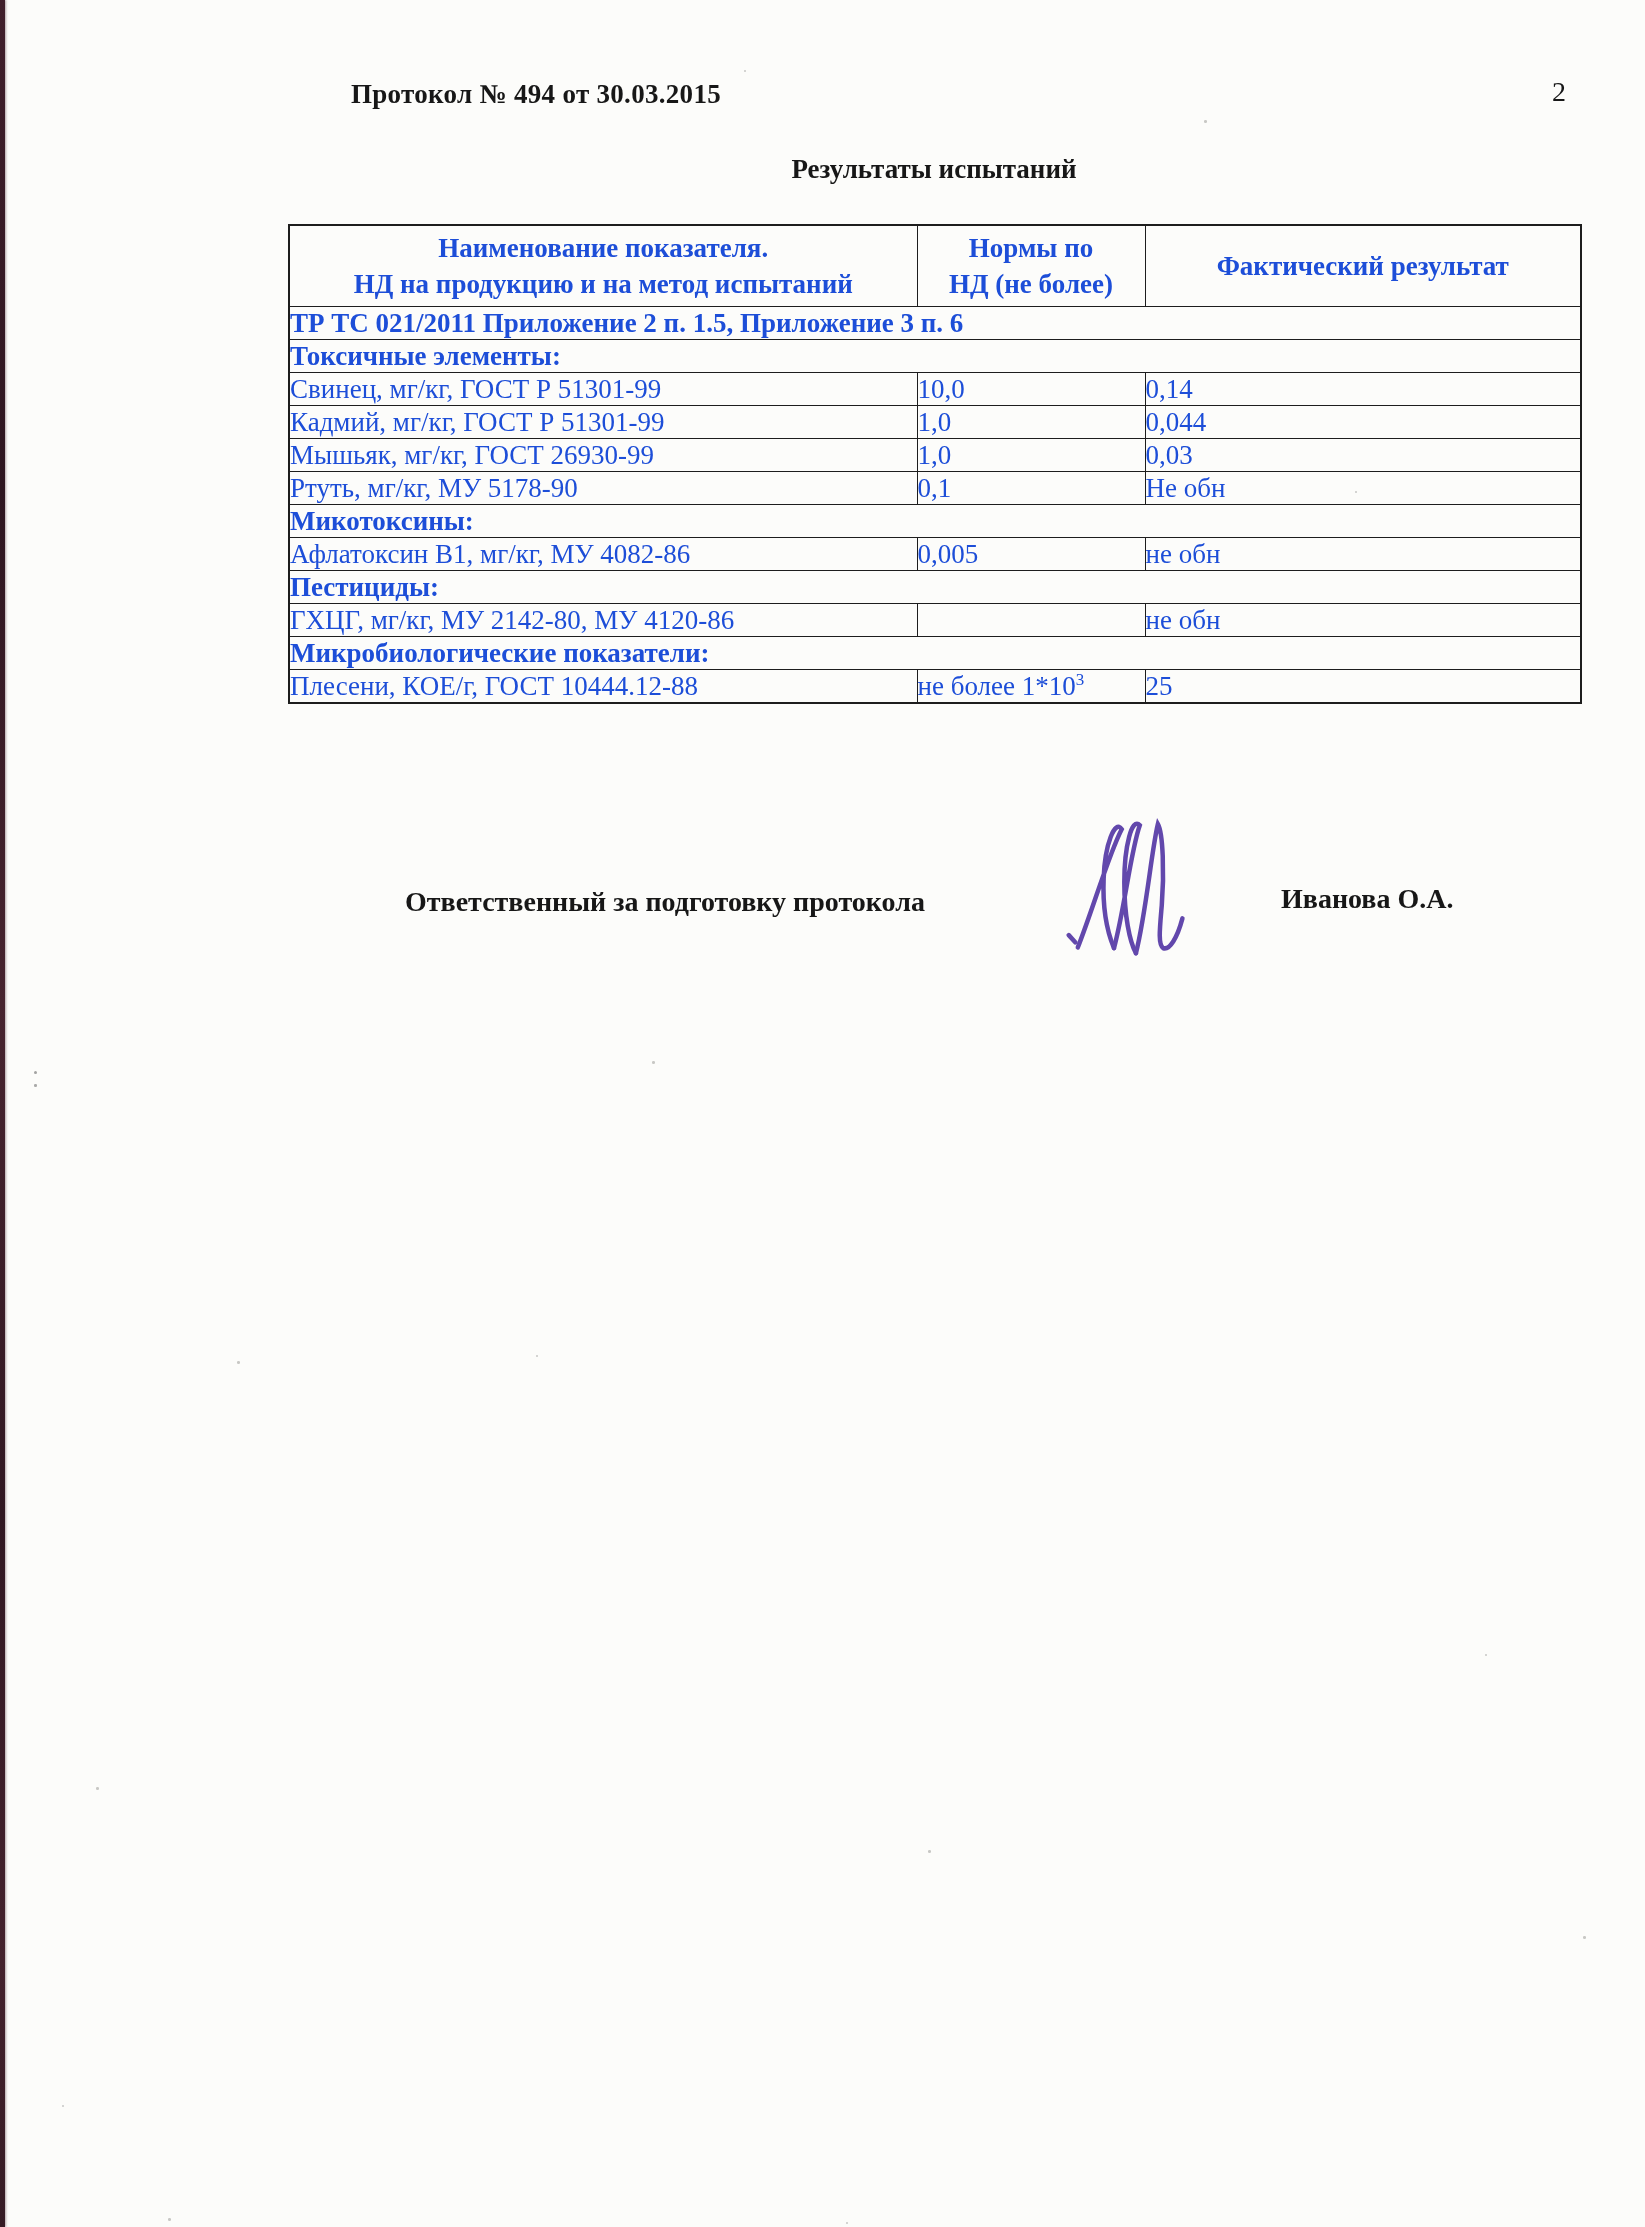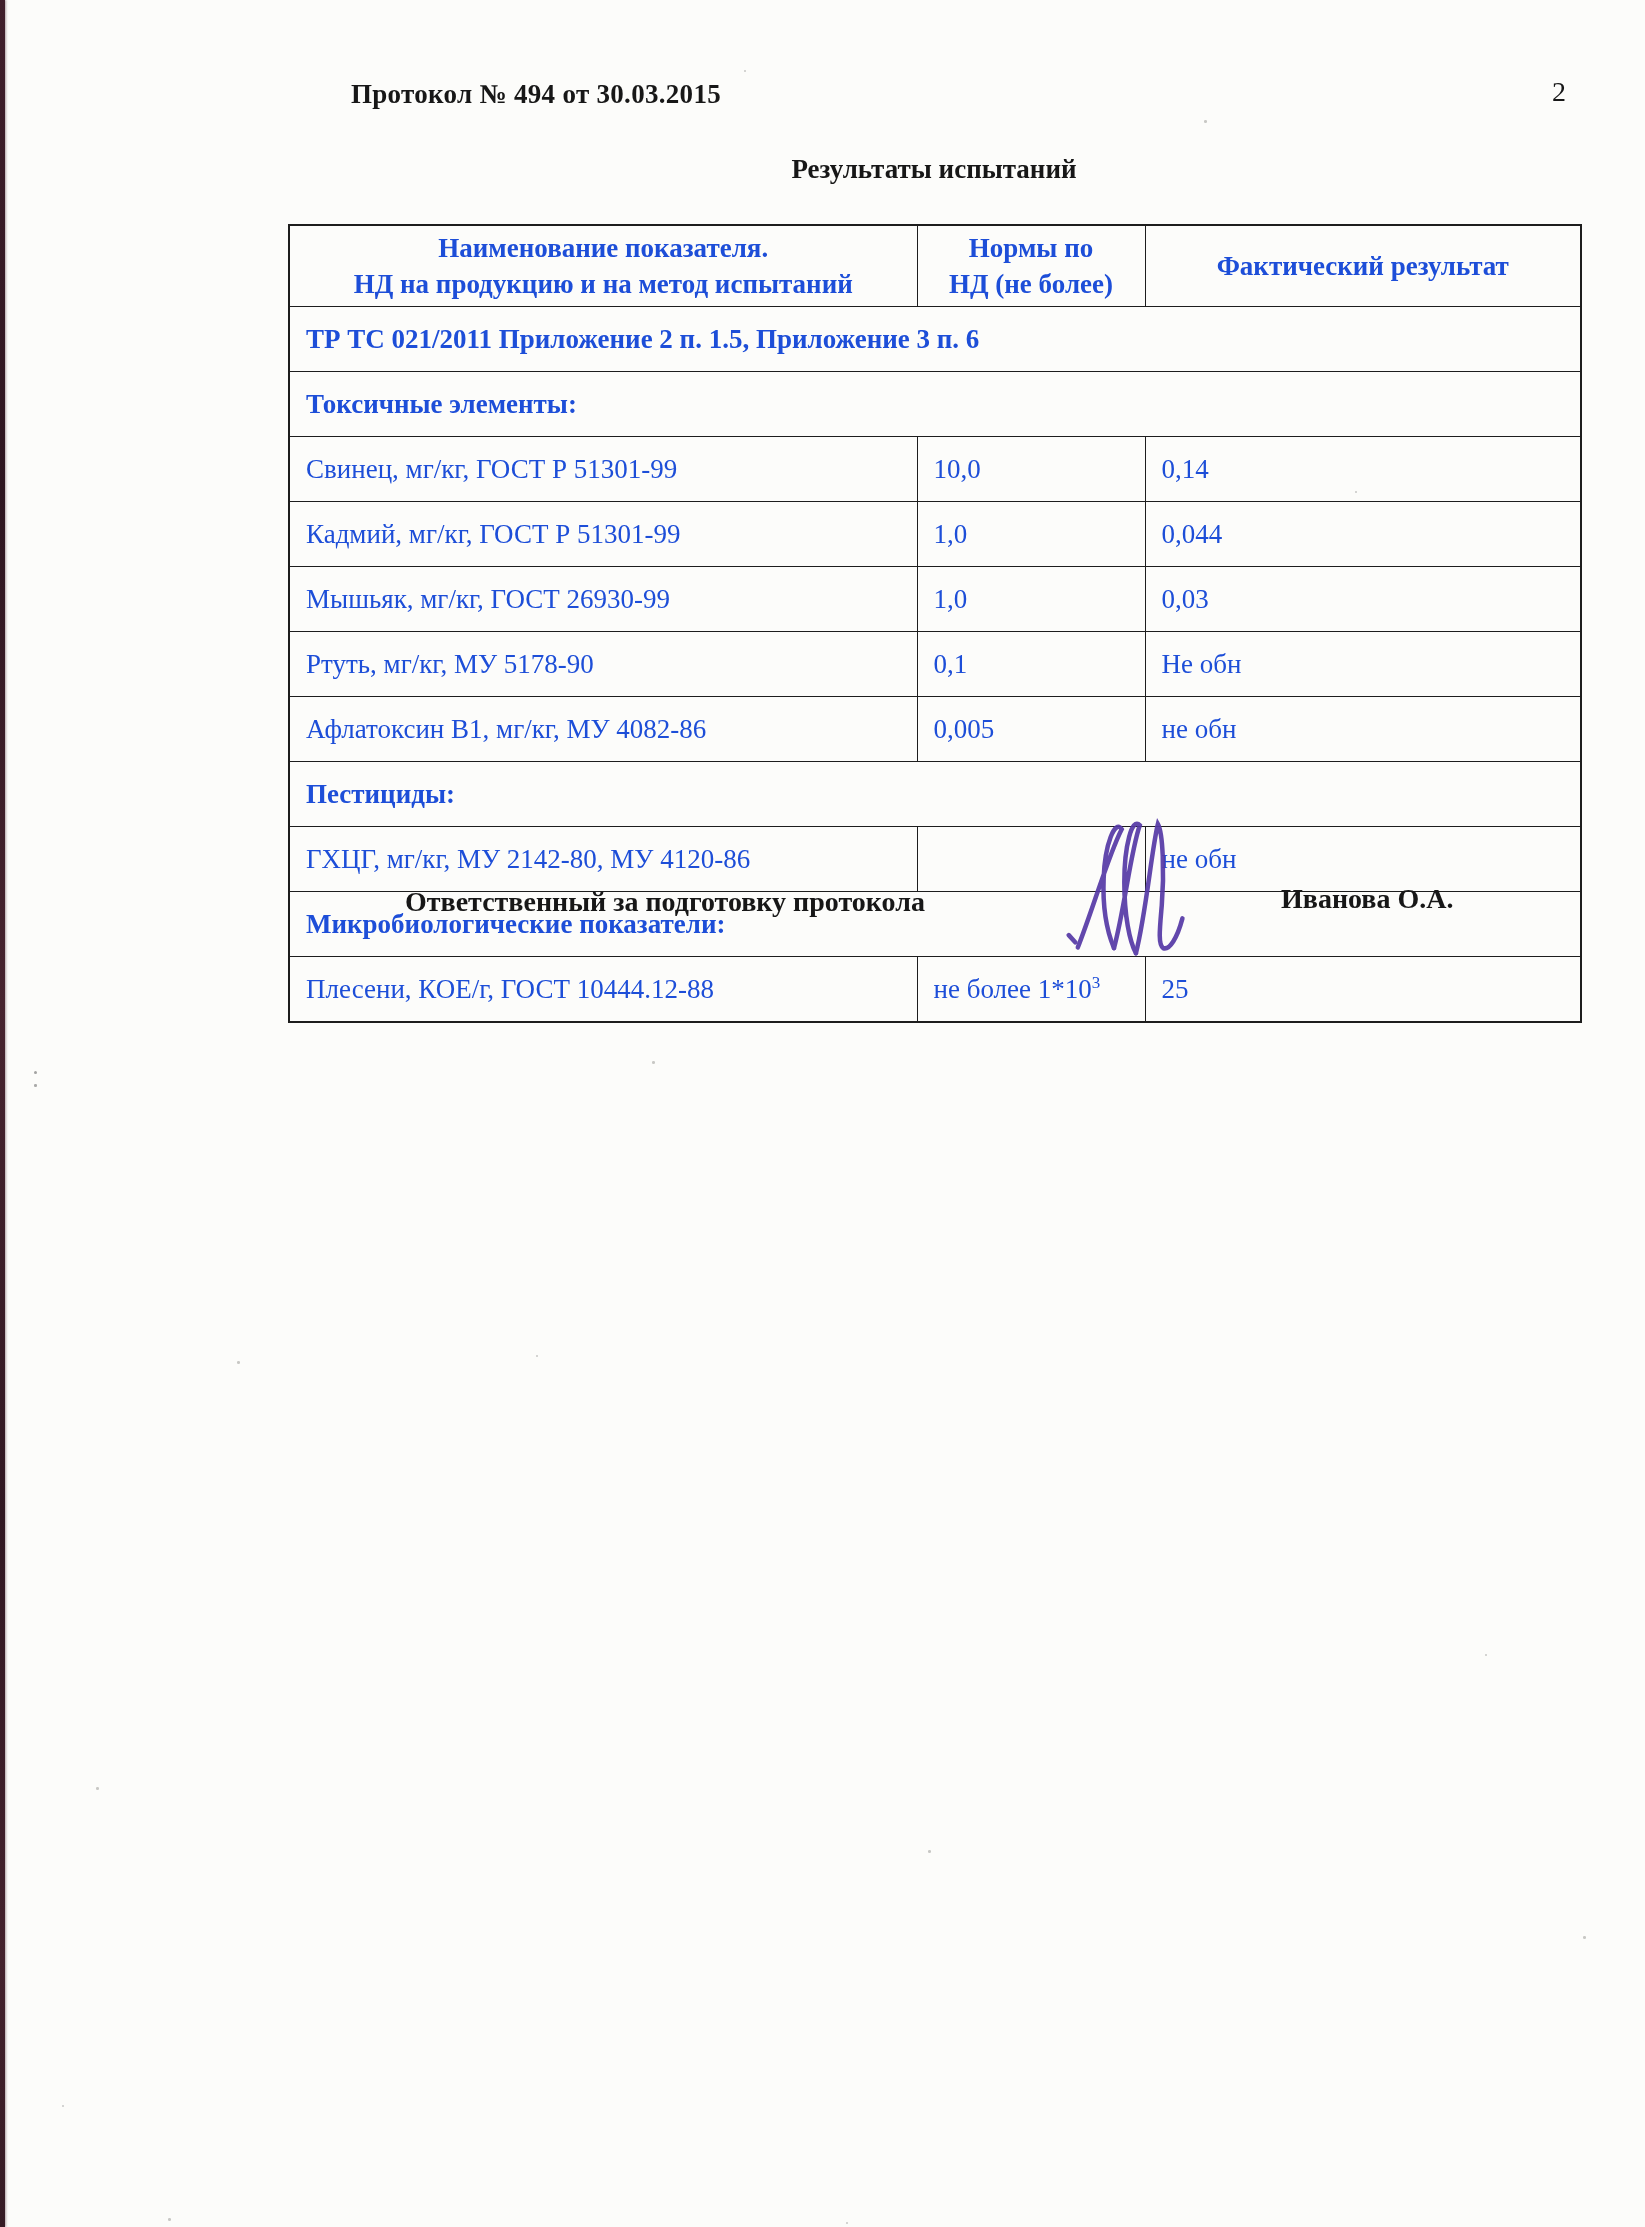--- a/index.html
+++ b/index.html
@@ -67,21 +67,21 @@
     height: 80px;
     font-weight: bold;
     text-align: center;
     vertical-align: middle;
     line-height: 1.35;
     padding: 0 2.6px;
   }
   table.results td {
     height: 32px;
     vertical-align: middle;
-    padding: 16px;
+    padding: 0;
   }
   td.cell-name, td.cell-full {
     text-align: left;
     padding-left: 14px;
     padding-right: 5.2px;
   }
   td.cell-full { font-weight: bold; }
   td.cell-val { text-align: left; }
   td.cell-val sup { font-size: 17px; line-height: 0; }
 
@@ -161,20 +161,23 @@
     </tr>
     <tr>
       <td class="cell-name">Мышьяк, мг/кг, ГОСТ 26930-99</td>
       <td class="cell-val">1,0</td>
       <td class="cell-val">0,03</td>
     </tr>
     <tr>
       <td class="cell-name">Ртуть, мг/кг, МУ 5178-90</td>
       <td class="cell-val">0,1</td>
       <td class="cell-val">Не обн</td>
+    </tr>
+    <tr>
+      <td colspan="3" class="cell-full">Микотоксины:</td>
     </tr>
     <tr>
       <td class="cell-name">Афлатоксин В1, мг/кг, МУ 4082-86</td>
       <td class="cell-val">0,005</td>
       <td class="cell-val">не обн</td>
     </tr>
     <tr>
       <td colspan="3" class="cell-full">Пестициды:</td>
     </tr>
     <tr>

